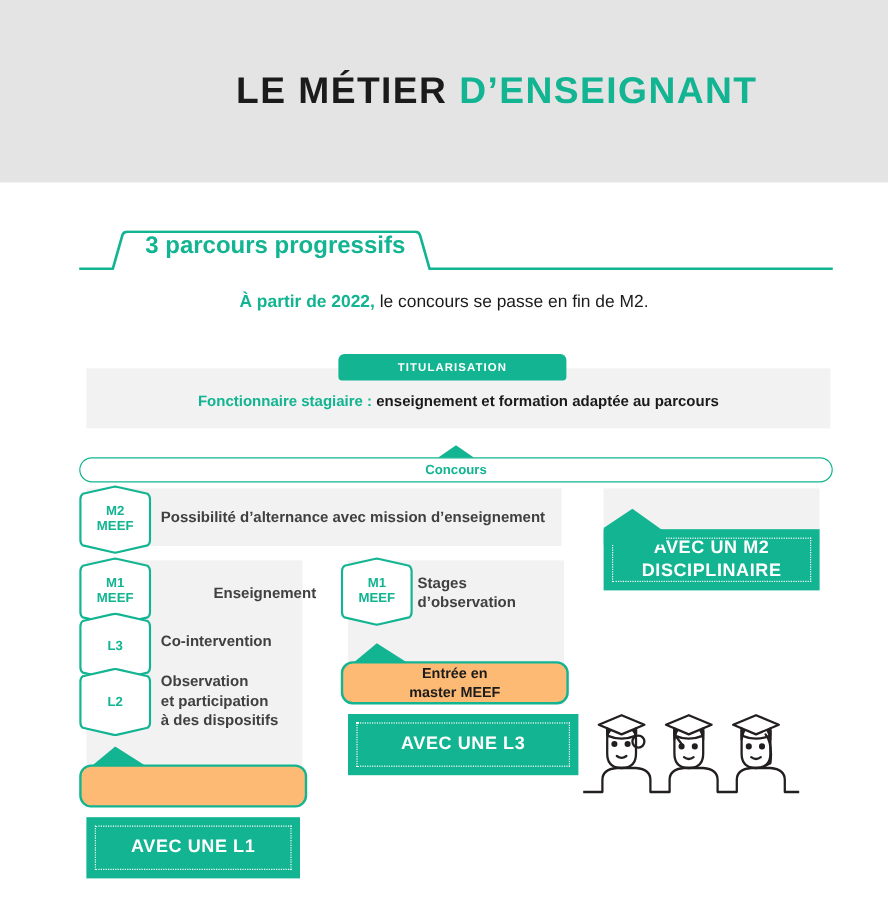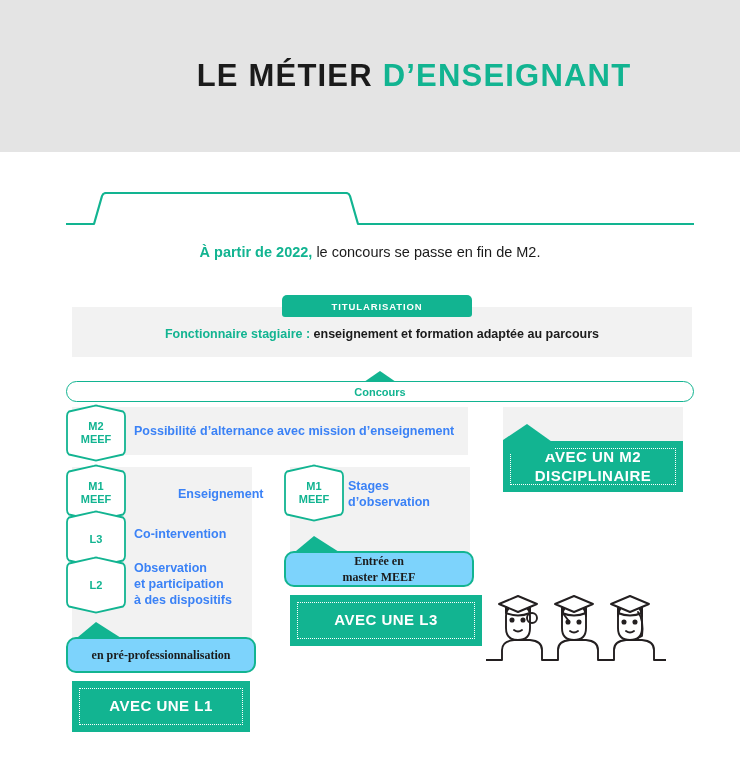--- a/index.html
+++ b/index.html
@@ -103,39 +103,38 @@
     text-align:center;
   }
   .hx-m2{left:65px;top:404px;}
   .hx-m1{left:65px;top:464px;}
   .hx-l3{left:65px;top:510px;}
   .hx-l2{left:65px;top:556px;}
   .hx-m1b{left:283px;top:464px;}
 
   
   .rowtext{
-    position:absolute;font-size:12.5px;font-weight:bold;color:#3b82f6;
+    position:absolute;font-size:12.5px;font-weight:bold;color:#404040;
     line-height:1.28;
   }
   .t-m2{left:134px;top:423px;}
   .t-ens{left:134px;top:486px;margin-left:44px;}
   .t-coi{left:134px;top:526px;}
   .t-obs{left:134px;top:560px;}
   .t-stg{left:348px;top:478px;}
 
   
   .callout{
     position:absolute;
     border:2.2px solid #12b491;border-radius:10px;
-    background:#7dd3fc;box-sizing:border-box;
+    background:#fdba74;box-sizing:border-box;
     display:flex;align-items:center;justify-content:center;
     text-align:center;
     font-size:12px;font-weight:bold;color:#1b1b1b;line-height:1.35;
     z-index:4;
-    font-family:Liberation Serif, serif;
   }
   .co-l1{left:66px;top:637px;width:190px;height:36px;}
   .co-l3{left:284px;top:551px;width:190px;height:36px;}
 
   
   .peak{position:absolute;z-index:3;}
 
   
   .greenblock{
     position:absolute;background:#12b491;z-index:2;
@@ -158,20 +157,21 @@
 </head>
 <body>
 
 <div class="header-band"></div>
 <div class="header-title"><span>LE MÉTIER </span><span class="accent">D’ENSEIGNANT</span></div>
 
 <div class="section-tab">
   <svg class="tab-svg" width="628" height="34" viewBox="0 0 628 34">
     <path d="M0 32 L28 32 L36 4 Q37 1 40 1 L280 1 Q283 1 284 4 L292 32 L628 32" fill="none" stroke="#12b491" stroke-width="2.2" stroke-linecap="round" stroke-linejoin="round"></path>
   </svg>
+  <div class="tab-label">3 parcours progressifs</div>
 </div>
 
 <div class="subtitle"><span class="accent">À partir de 2022,</span><span> le concours se passe en fin de M2.</span></div>
 
 <div class="titu-panel"></div>
 <div class="titu-badge">TITULARISATION</div>
 <div class="titu-text"><span class="accent">Fonctionnaire stagiaire :</span><span> enseignement et formation adaptée au parcours</span></div>
 
 <div class="concours-arrow"></div>
 <div class="concours-bar">
@@ -242,21 +242,20 @@
 <div class="rowtext t-stg">
   <div>Stages</div>
   <div>d’observation</div>
 </div>
 
 <svg class="peak" style="left:72px;top:620px;" width="120" height="40" viewBox="0 0 120 40">
   <path d="M0 40 L0 22 L24 2 L60 25 L60 40 Z" fill="#12b491"></path>
 </svg>
 <div class="callout co-l1">
   <div>
-    <div>en pré-professionnalisation</div>
   </div>
 </div>
 <div class="greenblock gb-l1">
   <div class="inner">
       <span>AVEC UNE L1</span>
     </div>
 </div>
 
 <svg class="peak" style="left:290px;top:534px;" width="120" height="40" viewBox="0 0 120 40">
   <path d="M0 40 L0 22 L24 2 L60 25 L60 40 Z" fill="#12b491"></path>

